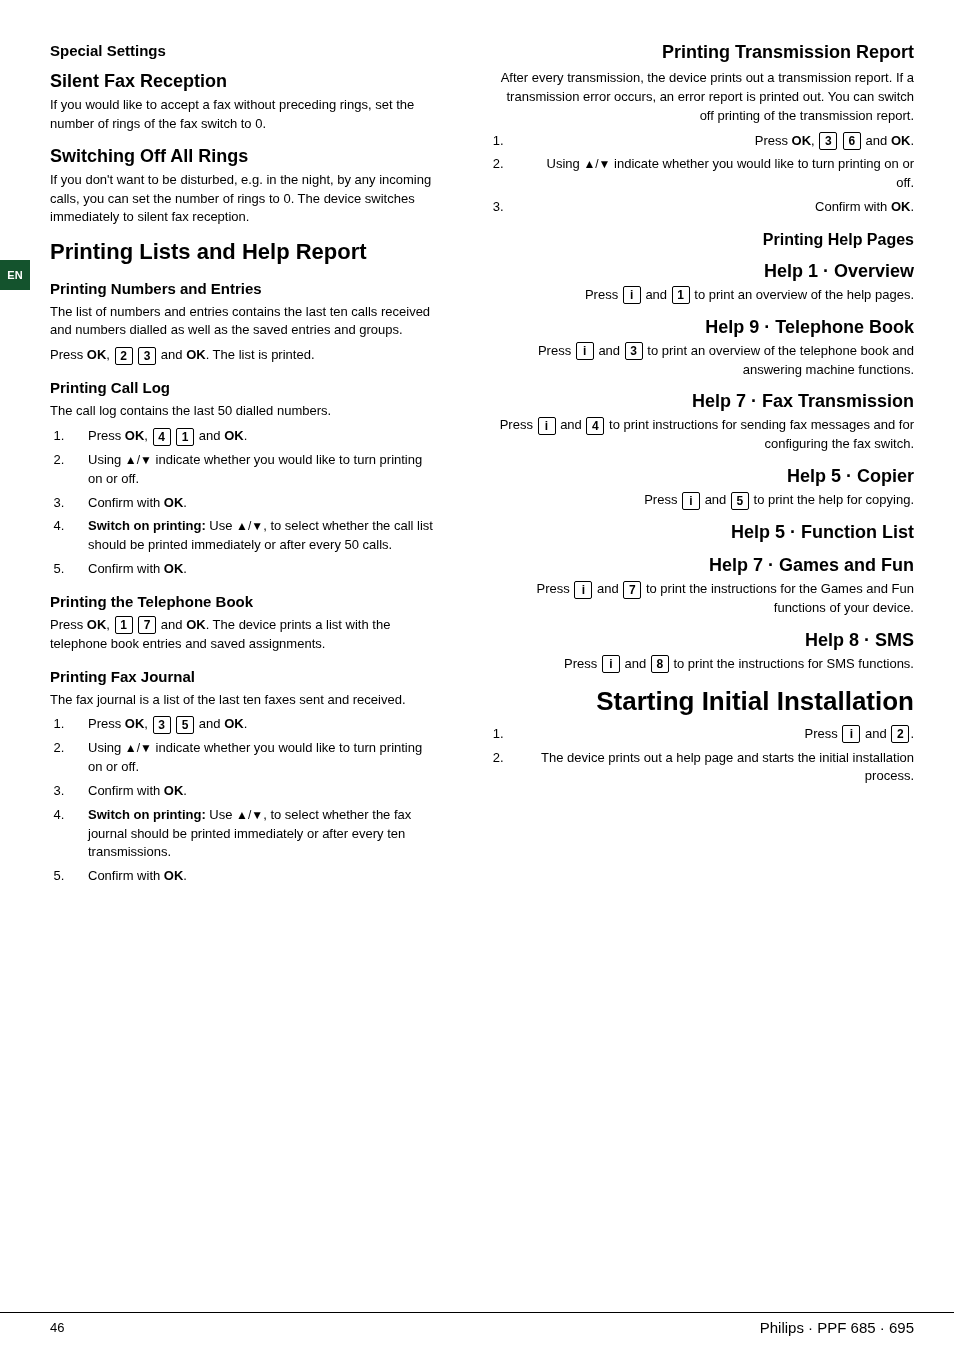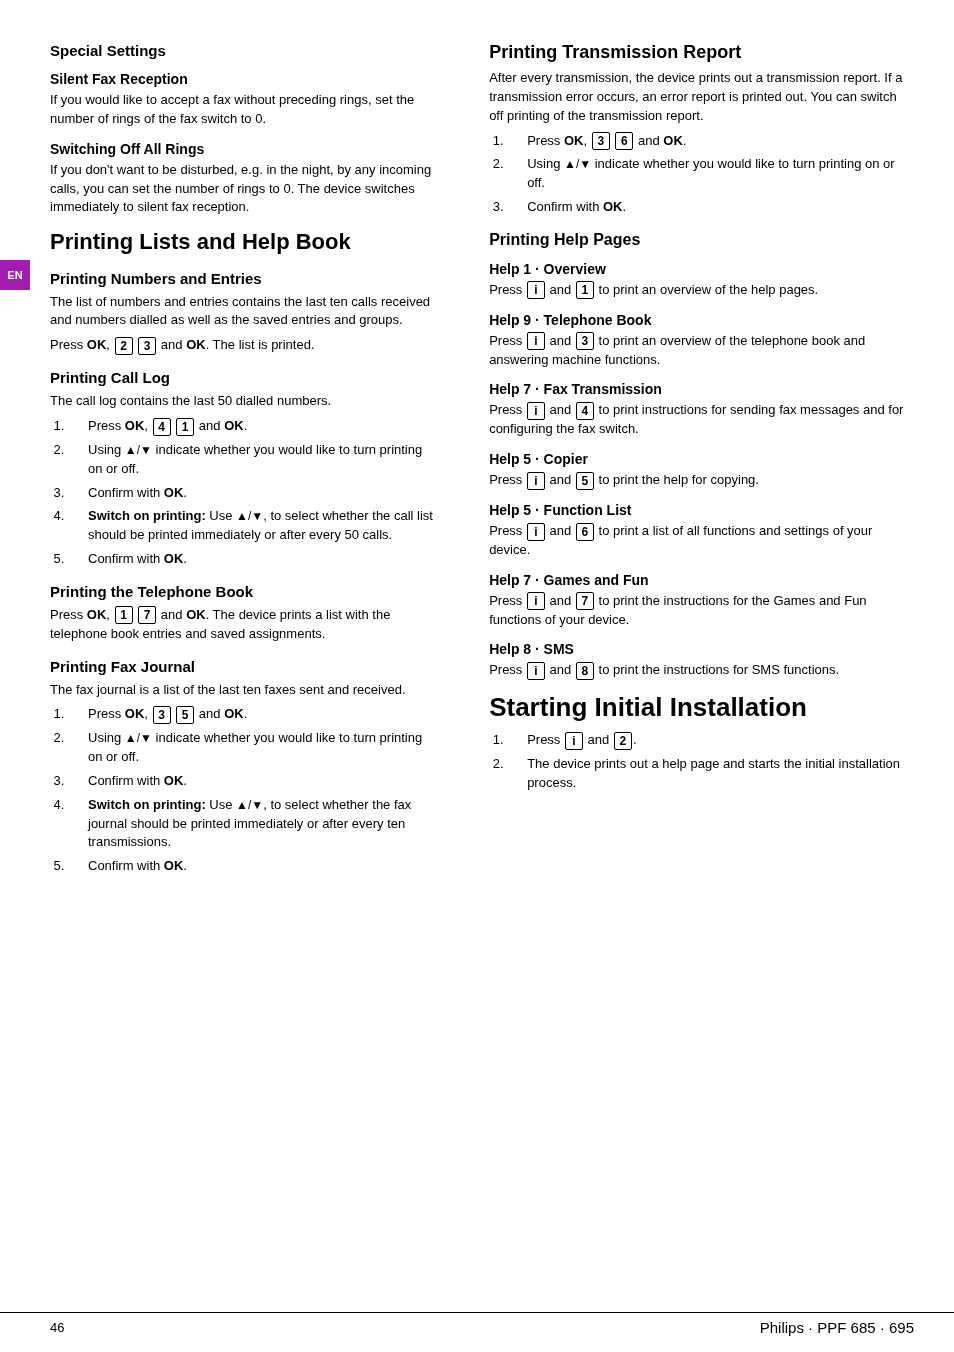--- a/index.html
+++ b/index.html
@@ -16,21 +16,21 @@
       width: 954px;
       min-height: 1352px;
       padding: 0;
       position: relative;
       background: #fff;
     }
     .en-tab {
       position: absolute;
       left: 0;
       top: 260px;
-      background: #a21caf;
+      background: #14532d;
       color: #fff;
       font-size: 11px;
       font-weight: bold;
       padding: 4px 6px;
       writing-mode: horizontal-tb;
       width: 30px;
       height: 30px;
       display: flex;
       align-items: center;
       justify-content: center;
@@ -41,36 +41,37 @@
       padding: 28px 40px 60px 50px;
     }
     .left-col {
       width: 48%;
       padding-right: 24px;
     }
     .right-col {
       width: 52%;
       padding-left: 16px;
       border-left: none;
+      text-align: right;
     }
     h1.section-title {
       font-size: 22px;
       font-weight: bold;
       margin-bottom: 8px;
       margin-top: 12px;
       line-height: 1.2;
     }
     h2.subsection-title {
       font-size: 15px;
       font-weight: bold;
       margin-bottom: 6px;
       margin-top: 14px;
     }
     h3.subsubsection-title {
-      font-size: 14px;
+      font-size: 18px;
       font-weight: bold;
       margin-bottom: 4px;
       margin-top: 12px;
     }
     p {
       line-height: 1.45;
       margin-bottom: 6px;
       font-size: 13px;
     }
     .kbd {
@@ -146,21 +147,21 @@
       <h3 class="subsubsection-title">Silent Fax Reception</h3>
       <p>
         <span>If you would like to accept a fax without preceding rings, set the number of rings of the fax switch to 0.</span>
       </p>
 
       <h3 class="subsubsection-title">Switching Off All Rings</h3>
       <p>
         <span>If you don't want to be disturbed, e.g. in the night, by any incoming calls, you can set the number of rings to 0. The device switches immediately to silent fax reception.</span>
       </p>
 
-      <h1 class="section-title">Printing Lists and Help Book</h1>
+      <h1 class="section-title">Printing Lists and Help Report</h1>
 
       <h2 class="subsection-title">Printing Numbers and Entries</h2>
       <p>The list of numbers and entries contains the last ten calls received and numbers dialled as well as the saved entries and groups.</p>
       <p>
         Press <strong class="bold-ok">OK</strong>, <span class="kbd">2</span> <span class="kbd">3</span> and <strong class="bold-ok">OK</strong>. The list is printed.
       </p>
 
       <h2 class="subsection-title">Printing Call Log</h2>
       <p>The call log contains the last 50 dialled numbers.</p>
       <ol>
@@ -240,23 +241,20 @@
       <p>
         Press <span class="kbd">i</span> and <span class="kbd">4</span> to print instructions for sending fax messages and for configuring the fax switch.
       </p>
 
       <h3 class="subsubsection-title">Help 5 · Copier</h3>
       <p>
         Press <span class="kbd">i</span> and <span class="kbd">5</span> to print the help for copying.
       </p>
 
       <h3 class="subsubsection-title">Help 5 · Function List</h3>
-      <p>
-        Press <span class="kbd">i</span> and <span class="kbd">6</span> to print a list of all functions and settings of your device.
-      </p>
 
       <h3 class="subsubsection-title">Help 7 · Games and Fun</h3>
       <p>
         Press <span class="kbd">i</span> and <span class="kbd">7</span> to print the instructions for the Games and Fun functions of your device.
       </p>
 
       <h3 class="subsubsection-title">Help 8 · SMS</h3>
       <p>
         Press <span class="kbd">i</span> and <span class="kbd">8</span> to print the instructions for SMS functions.
       </p>

